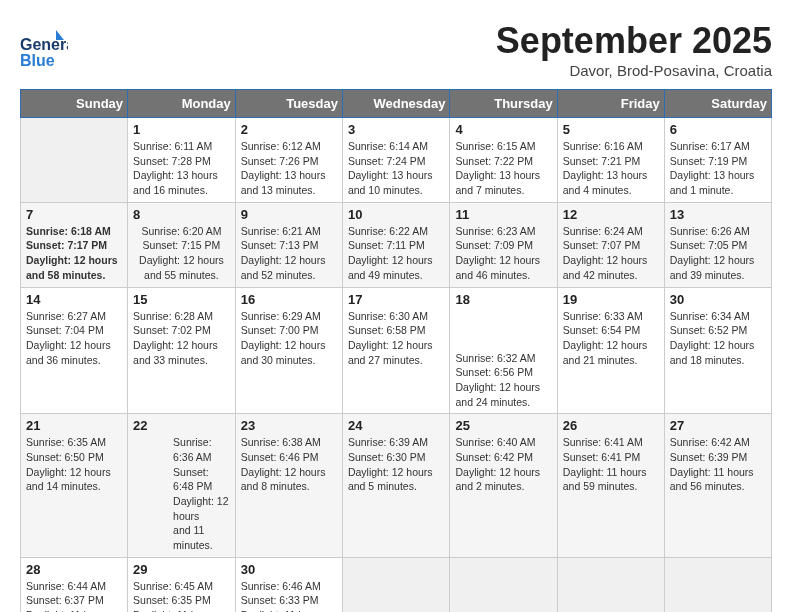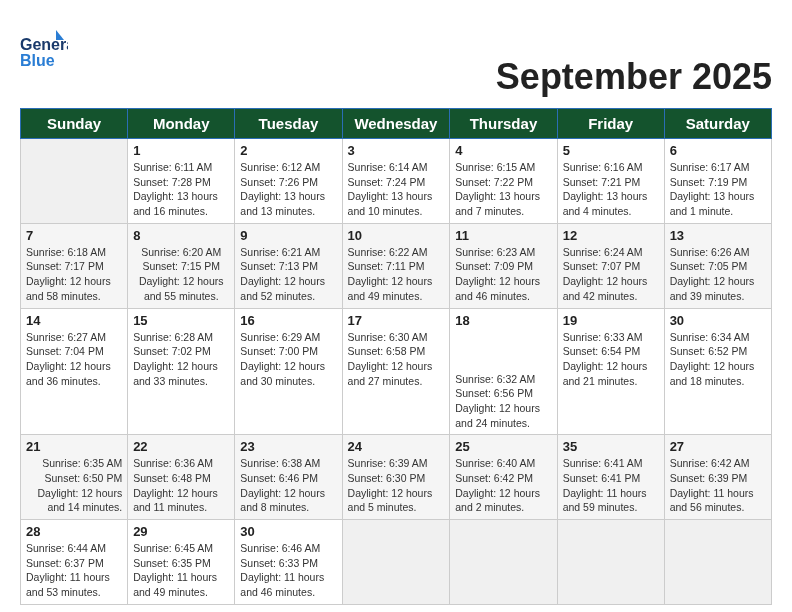--- a/index.html
+++ b/index.html
@@ -28,37 +28,36 @@
       height: 48px;
       margin-right: 4px;
     }
     .title-block {
       text-align: right;
     }
     .month-title {
       font-size: 36px;
       font-weight: bold;
       color: #222;
-      margin-top: 36px;
     }
     .subtitle {
       font-size: 15px;
       color: #444;
     }
     table {
       width: 100%;
       border-collapse: collapse;
       font-size: 11px;
     }
     thead tr th {
-      background-color: #14532d;
+      background-color: #737373;
       color: #fff;
       padding: 6px 4px;
-      text-align: center;
-      font-size: 15px;
+      text-align: right;
+      font-size: 13px;
       font-weight: bold;
       border: 1px solid #2a6db5;
     }
     tbody tr td {
       border: 1px solid #ccc;
       vertical-align: top;
       padding: 4px 5px;
       height: 80px;
       width: 108px;
     }
@@ -85,20 +84,21 @@
 <div class="header">
   <div class="logo">
     <svg class="logo-icon" viewBox="0 0 48 48">
       <text x="0" y="30" font-size="16" font-weight="bold" fill="#1a3a6b">General</text>
       <text x="0" y="46" font-size="16" font-weight="bold" fill="#2a7dd4">Blue</text>
       <polygon points="36,10 44,20 36,20" fill="#2a7dd4"></polygon>
     </svg>
   </div>
   <div class="title-block">
     <div class="month-title">September 2025</div>
+    <div class="subtitle">Davor, Brod-Posavina, Croatia</div>
   </div>
 </div>
 
 <table>
   <thead>
     <tr id="header-row">
     <th>Sunday</th>
         <th>Monday</th>
         <th>Tuesday</th>
         <th>Wednesday</th>
@@ -149,21 +149,21 @@
           <span class="day-num">6</span>
           <div class="day-info" style="white-space: pre-line;">Sunrise: 6:17 AM
 Sunset: 7:19 PM
 Daylight: 13 hours
 and 1 minute.</div>
         </td>
       </tr>
       <tr>
         <td>
           <span class="day-num">7</span>
-          <div class="day-info" style="white-space: pre-line;">Sunrise: 6:18 AM
+          <div class="day-info" style="white-space: pre-line; font-weight: bold;">Sunrise: 6:18 AM
 Sunset: 7:17 PM
 Daylight: 12 hours
 and 58 minutes.</div>
         </td>
         <td>
           <span class="day-num">8</span>
           <div class="day-info" style="white-space: pre-line; text-align: center;">Sunrise: 6:20 AM
 Sunset: 7:15 PM
 Daylight: 12 hours
 and 55 minutes.</div>
@@ -251,28 +251,28 @@
           <span class="day-num">30</span>
           <div class="day-info" style="white-space: pre-line;">Sunrise: 6:34 AM
 Sunset: 6:52 PM
 Daylight: 12 hours
 and 18 minutes.</div>
         </td>
       </tr>
       <tr>
         <td>
           <span class="day-num">21</span>
-          <div class="day-info" style="white-space: pre-line; text-align: right;">Sunrise: 6:35 AM
+          <div class="day-info" style="white-space: pre-line;">Sunrise: 6:35 AM
 Sunset: 6:50 PM
 Daylight: 12 hours
 and 14 minutes.</div>
         </td>
         <td>
           <span class="day-num">22</span>
-          <div class="day-info" style="white-space: pre-line;">Sunrise: 6:36 AM
+          <div class="day-info" style="white-space: pre-line; margin-left: 40px;">Sunrise: 6:36 AM
 Sunset: 6:48 PM
 Daylight: 12 hours
 and 11 minutes.</div>
         </td>
         <td>
           <span class="day-num">23</span>
           <div class="day-info" style="white-space: pre-line;">Sunrise: 6:38 AM
 Sunset: 6:46 PM
 Daylight: 12 hours
 and 8 minutes.</div>
@@ -285,21 +285,21 @@
 and 5 minutes.</div>
         </td>
         <td>
           <span class="day-num">25</span>
           <div class="day-info" style="white-space: pre-line;">Sunrise: 6:40 AM
 Sunset: 6:42 PM
 Daylight: 12 hours
 and 2 minutes.</div>
         </td>
         <td>
-          <span class="day-num">35</span>
+          <span class="day-num">26</span>
           <div class="day-info" style="white-space: pre-line;">Sunrise: 6:41 AM
 Sunset: 6:41 PM
 Daylight: 11 hours
 and 59 minutes.</div>
         </td>
         <td>
           <span class="day-num">27</span>
           <div class="day-info" style="white-space: pre-line;">Sunrise: 6:42 AM
 Sunset: 6:39 PM
 Daylight: 11 hours

